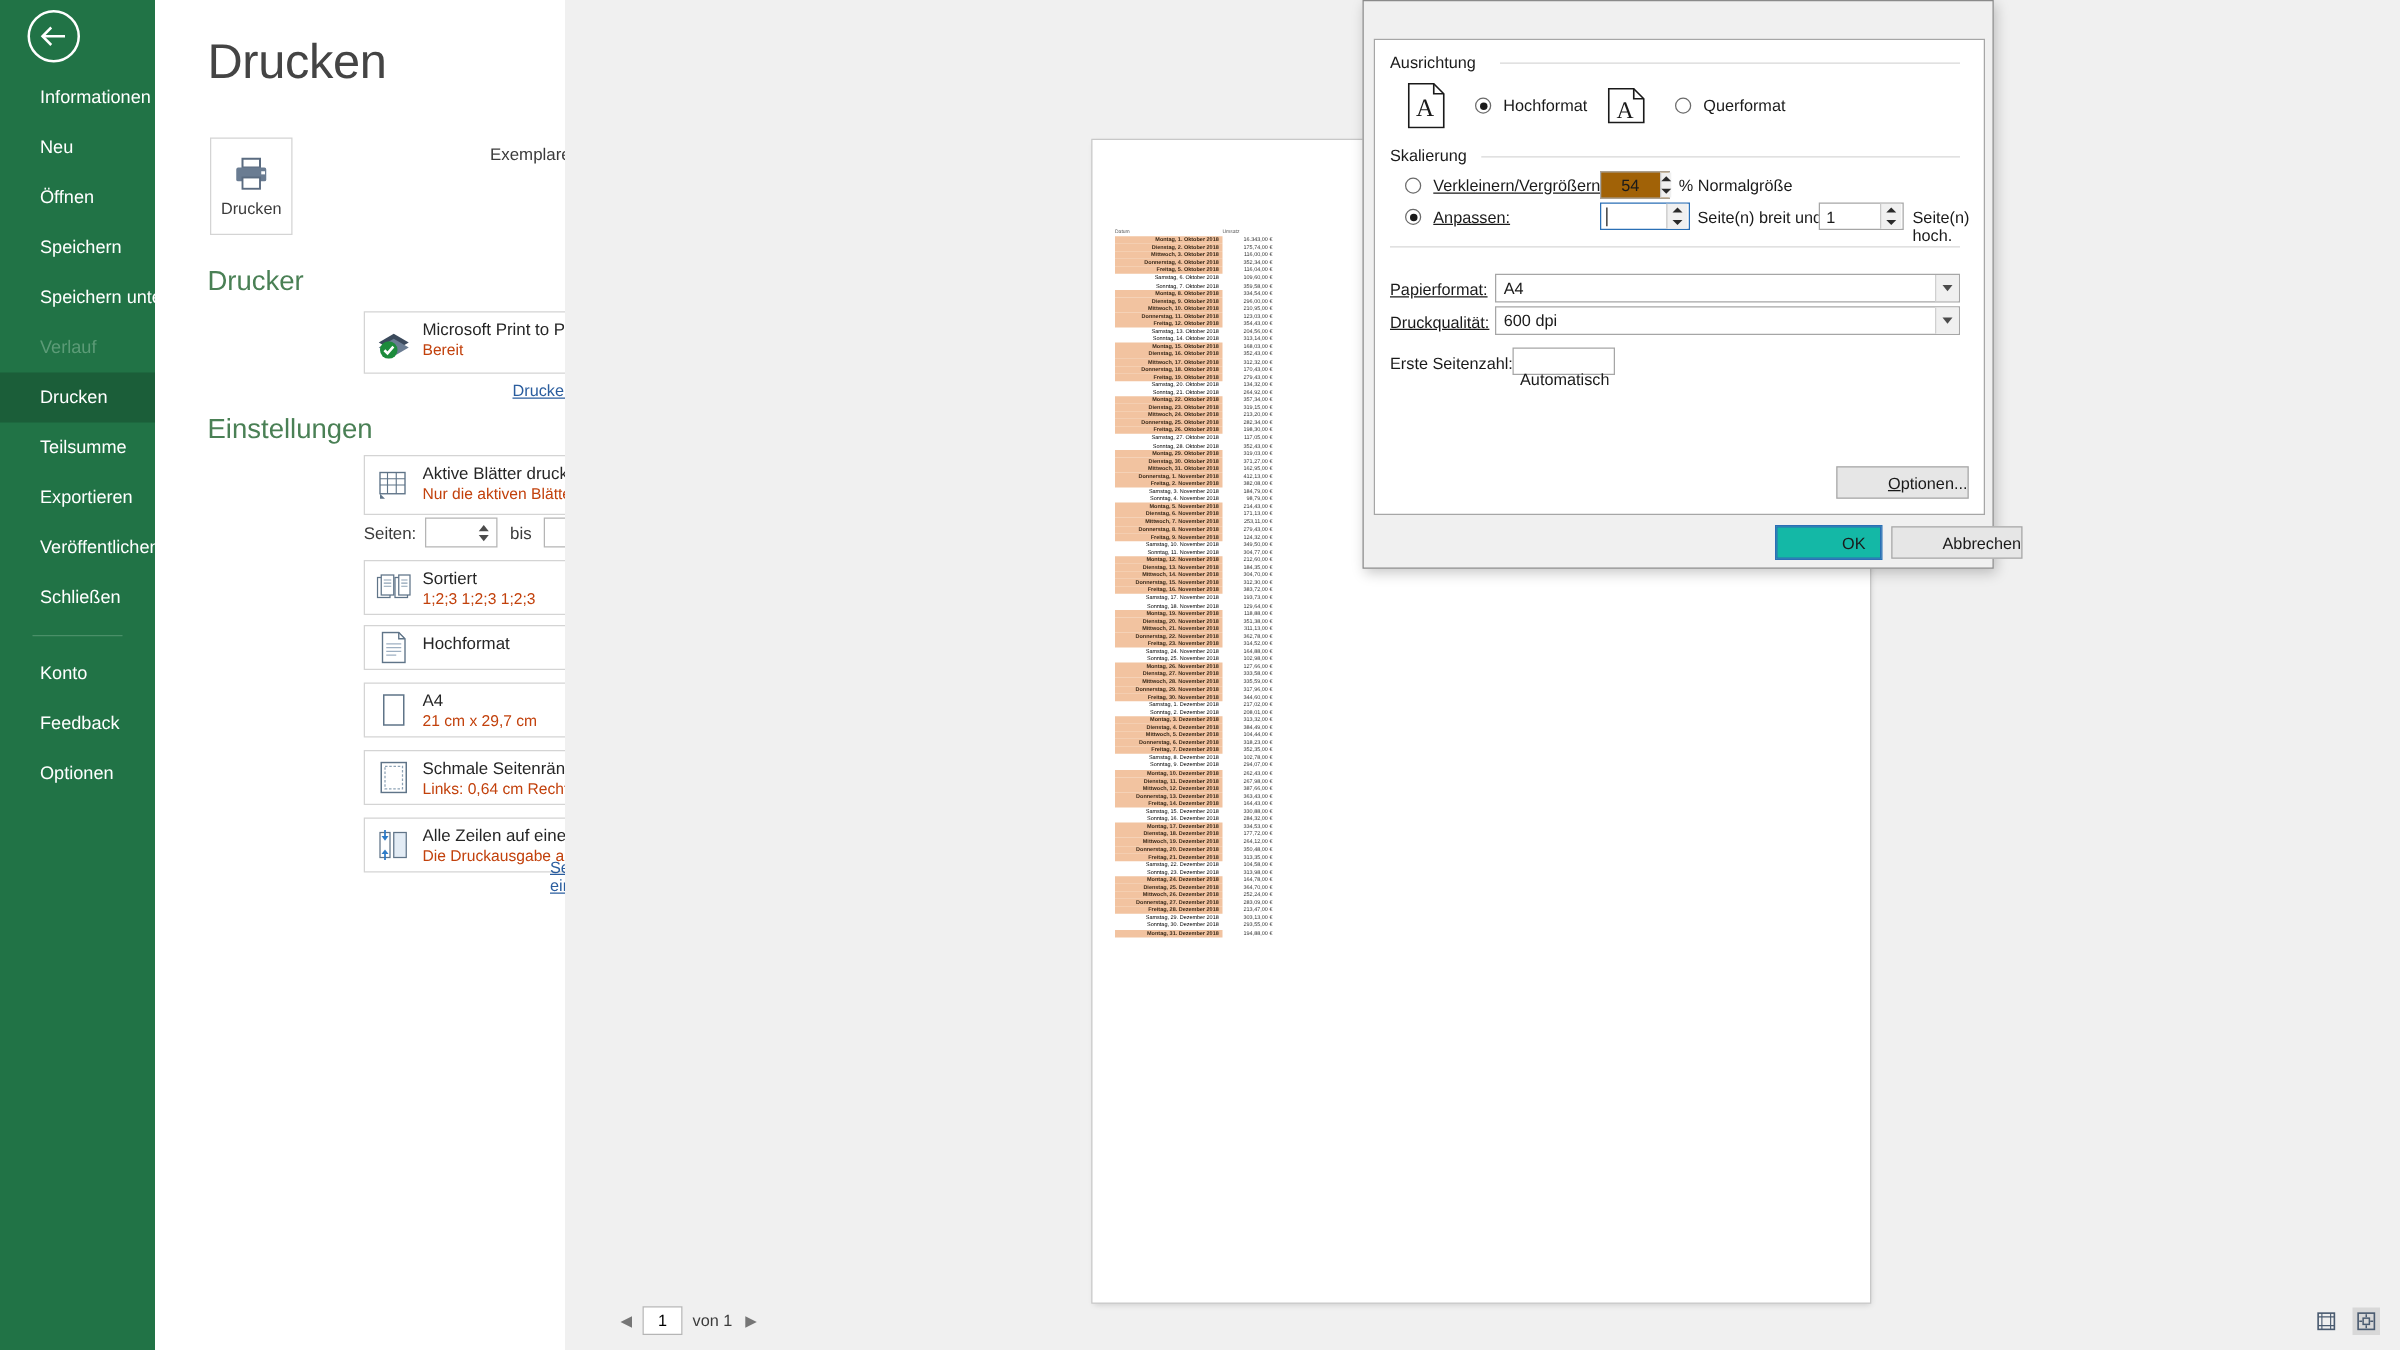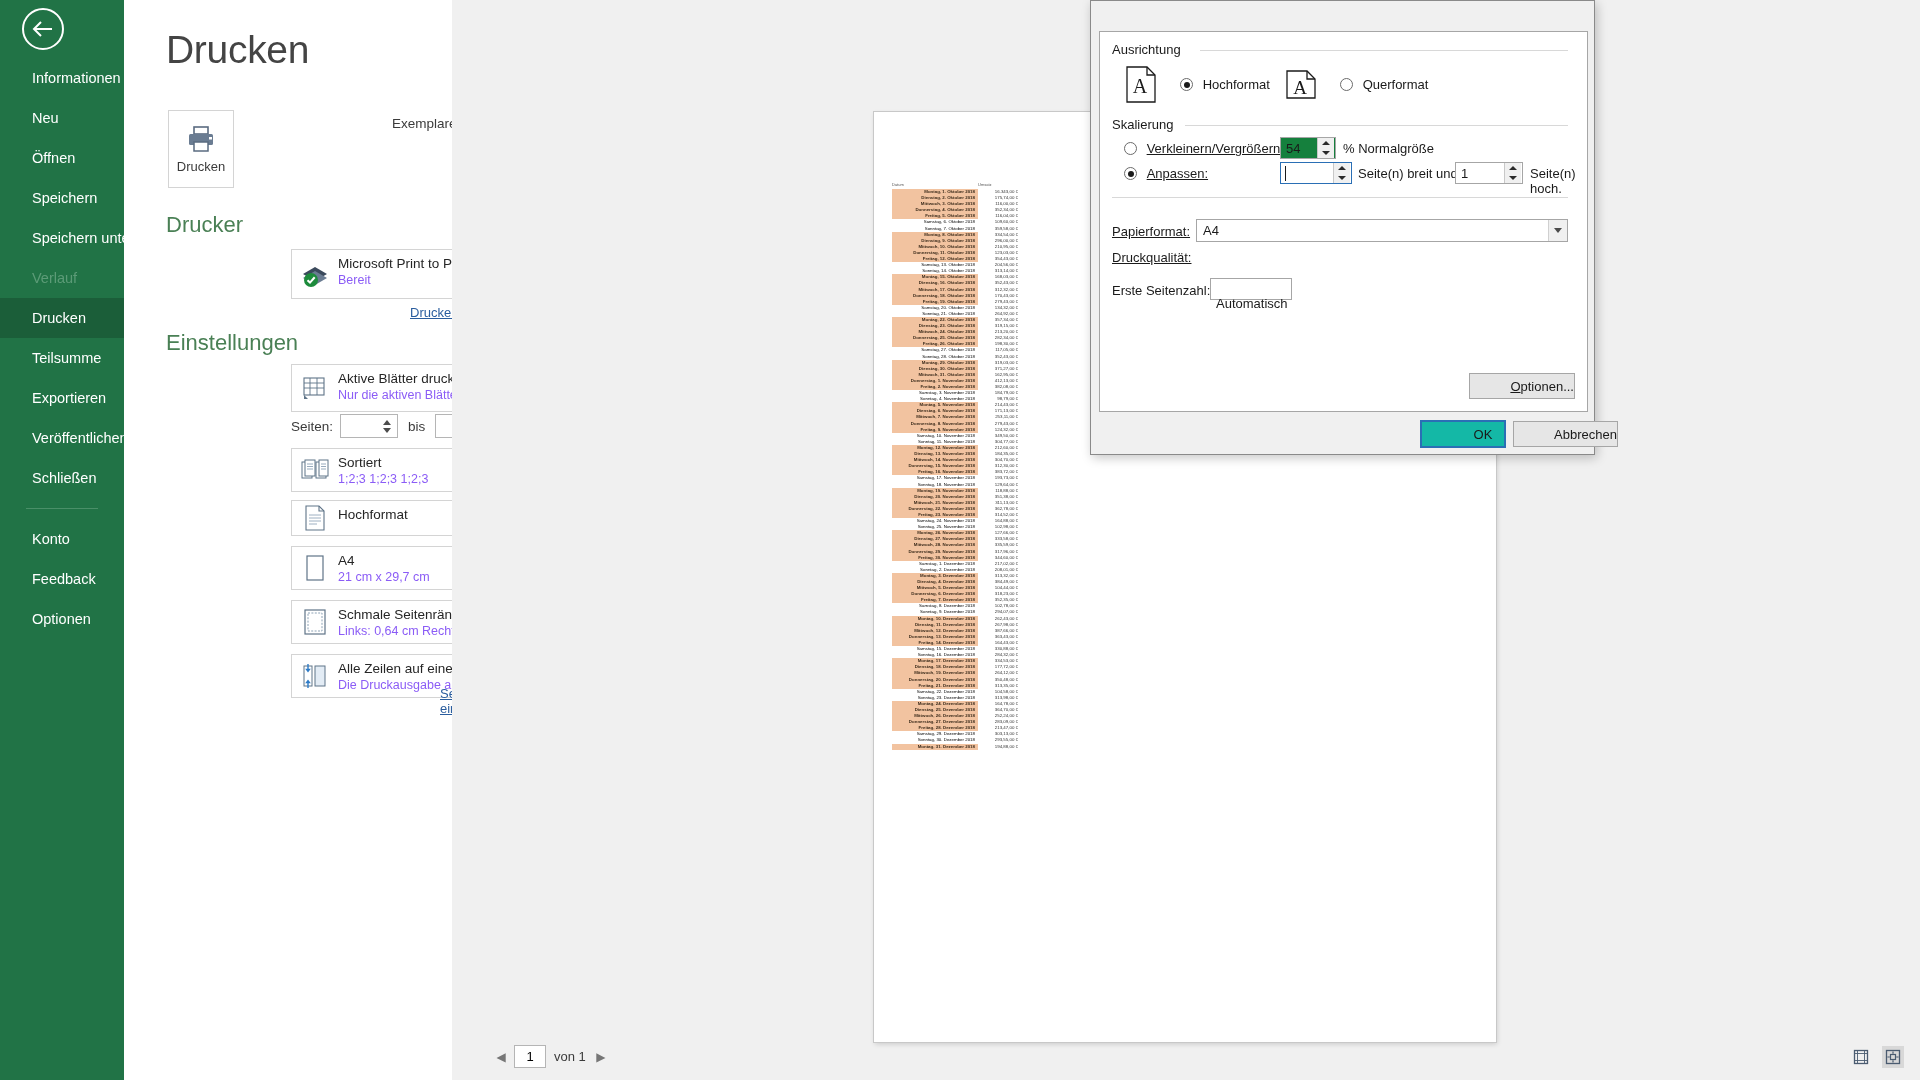--- a/index.html
+++ b/index.html
@@ -104,21 +104,21 @@
   }
   .combo .icon-cell {
     position: absolute; left: 8px; top: 50%;
     transform: translateY(-50%);
     width: 30px; height: 30px;
     display: flex; align-items: center; justify-content: center;
   }
   .combo .txt { margin-left: 46px; padding: 5px 22px 5px 0; }
   .combo .t1 { font-size: 13.5px; color: #262626; line-height: 17px;
                white-space: nowrap; overflow: hidden; }
-  .combo .t2 { font-size: 12.5px; color: #8b5cf6; line-height: 17px;
+  .combo .t2 { font-size: 12.5px; color: #c2410c; line-height: 17px;
                white-space: nowrap; overflow: hidden; }
   .combo .caret {
     position: absolute; right: 8px; top: 50%; transform: translateY(-50%);
     width: 0; height: 0; border-left: 5px solid transparent;
     border-right: 5px solid transparent; border-top: 6px solid #4c4c4c;
   }
   .link {
     position: absolute;
     font-size: 13px; color: #2a5d9e; text-decoration: underline; cursor: pointer;
   }
@@ -203,21 +203,21 @@
            background: #ffffff; display: inline-flex; align-items: center;
            justify-content: center; cursor: pointer; vertical-align: middle; }
   .radio .dot { width: 6px; height: 6px; border-radius: 50%; background: #1a1a1a; }
   .rlabel { font-size: 13px; color: #1a1a1a; margin-left: 6px; vertical-align: middle; }
   .u { text-decoration: underline; }
   .orient-icon { width: 30px; height: 36px; position: relative; }
   .tbox {
     border: 1px solid #a6a6a6; background: #ffffff; height: 22px;
     display: flex; align-items: center;
   }
-  .tbox.dis { background: #15803d; }
+  .tbox.dis { background: #a16207; padding-left: 11px; }
   .tbox input { border: 0; outline: 0; height: 20px; font-size: 13px;
       padding-left: 5px; color: #1a1a1a; background: transparent;
       font-family: "Liberation Sans", sans-serif; }
   .spin2 { width: 17px; height: 20px; border-left: 1px solid #c8c8c8;
      display: flex; flex-direction: column; cursor: pointer; background: #f0f0f0; }
   .spin2 .h { flex: 1; display: flex; align-items: center; justify-content: center; }
   .spin2 .up2 { width: 0; height: 0; border-left: 4px solid transparent;
      border-right: 4px solid transparent; border-bottom: 4px solid #2a2a2a; }
   .spin2 .dn2 { width: 0; height: 0; border-left: 4px solid transparent;
      border-right: 4px solid transparent; border-top: 4px solid #2a2a2a; }
@@ -926,20 +926,26 @@
 
       <div style="position:absolute; left:12px; top:192px; font-size:13px;"><span class="u">Papierformat:</span></div>
       <div class="dd" style="left:96px; top:187px; width:372px;">
         <span class="ddv">A4</span>
         <span class="ddb">
             <span class="ddc"></span>
           </span>
       </div>
 
       <div style="position:absolute; left:12px; top:218px; font-size:13px;"><span class="u">Druckqualität:</span></div>
+      <div class="dd" style="left:96px; top:213px; width:372px;">
+        <span class="ddv">600 dpi</span>
+        <span class="ddb">
+            <span class="ddc"></span>
+          </span>
+      </div>
 
       <div style="position:absolute; left:12px; top:251px; font-size:13px;"><span>Erste Seitenzahl:</span></div>
       <div class="tbox" style="position:absolute; left:110px; top:246px; width:82px;">
         <input type="text" style="width: 78px; margin-top: 28px;" value="Automatisch">
       </div>
 
       <div class="dbtn" style="right:12px; bottom:12px;">
         <span><span class="u">O</span><span id="opt-rest">ptionen...</span></span>
       </div>
     </div>

